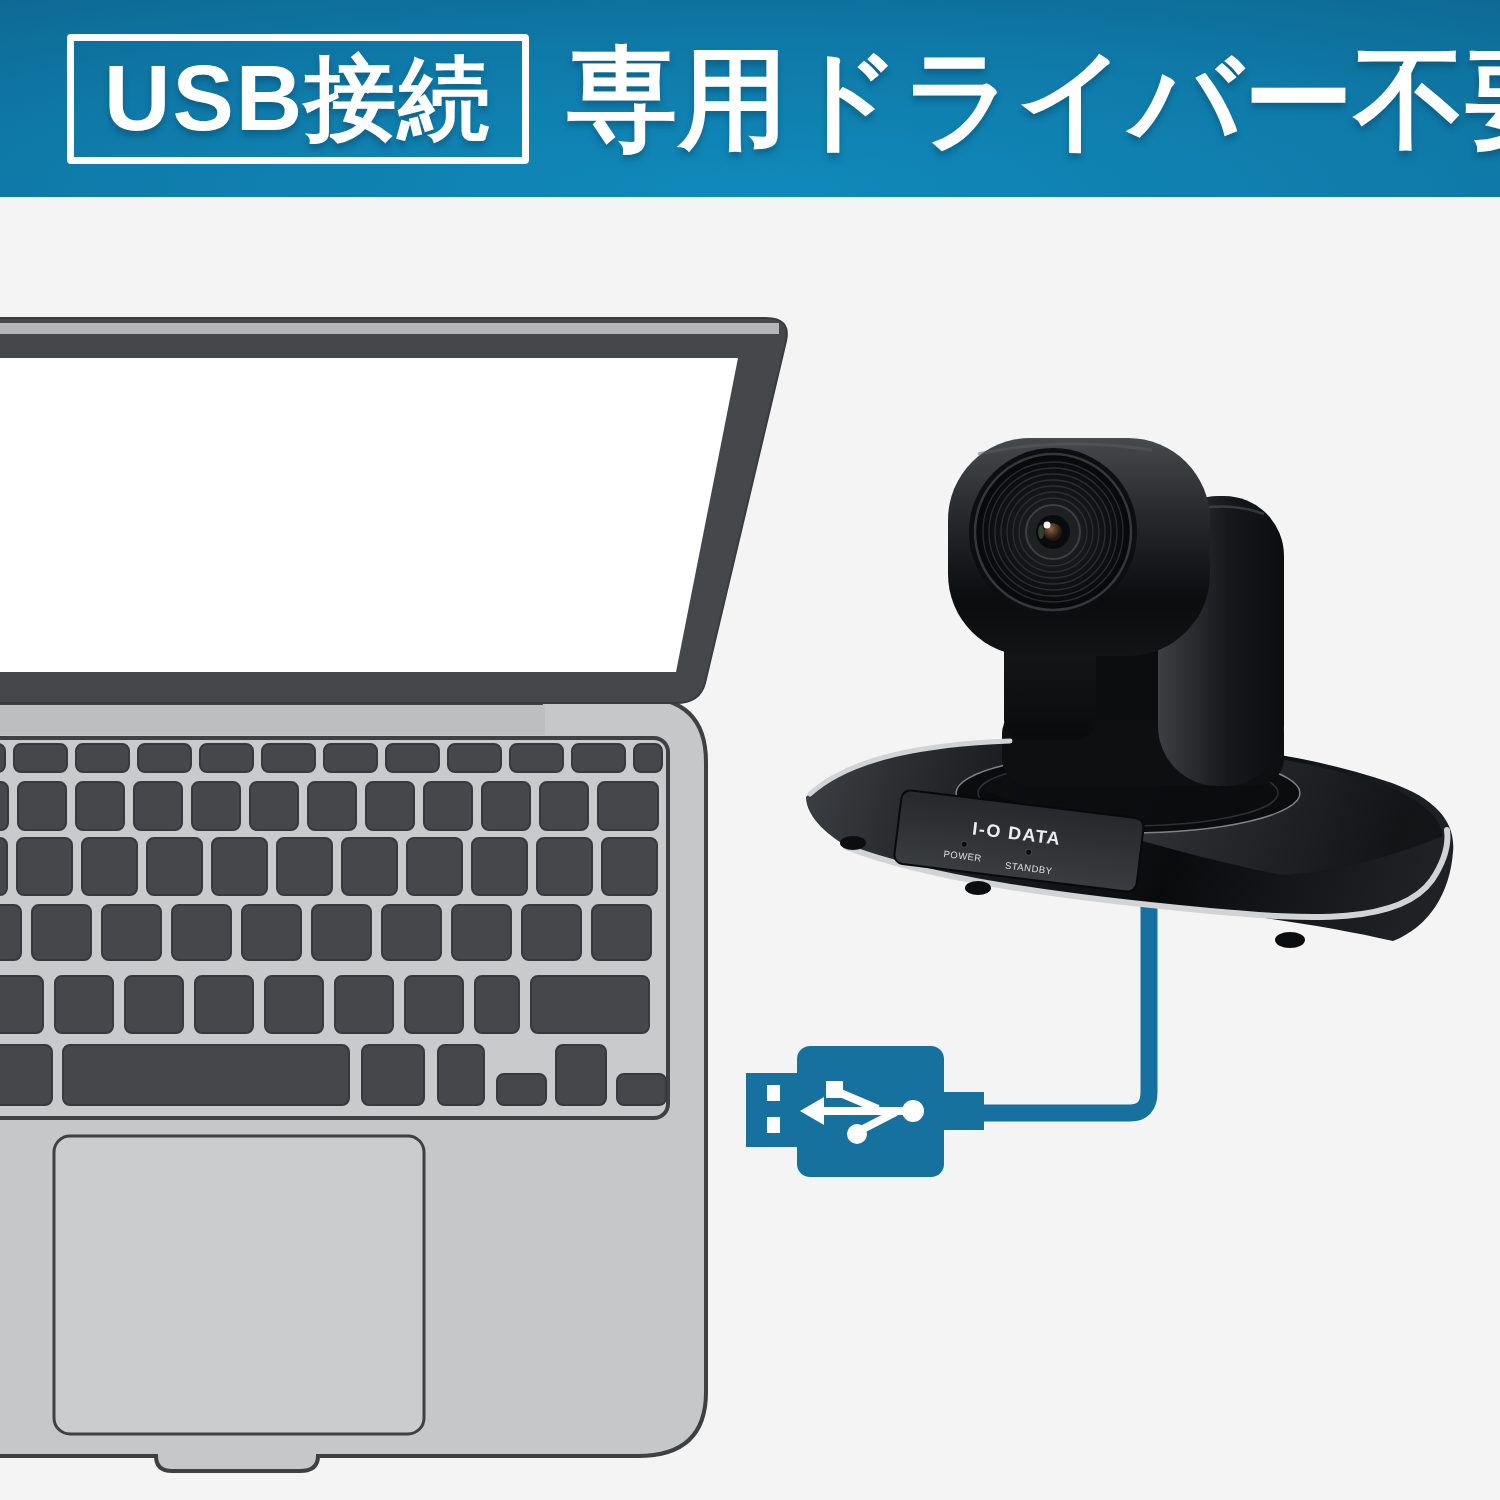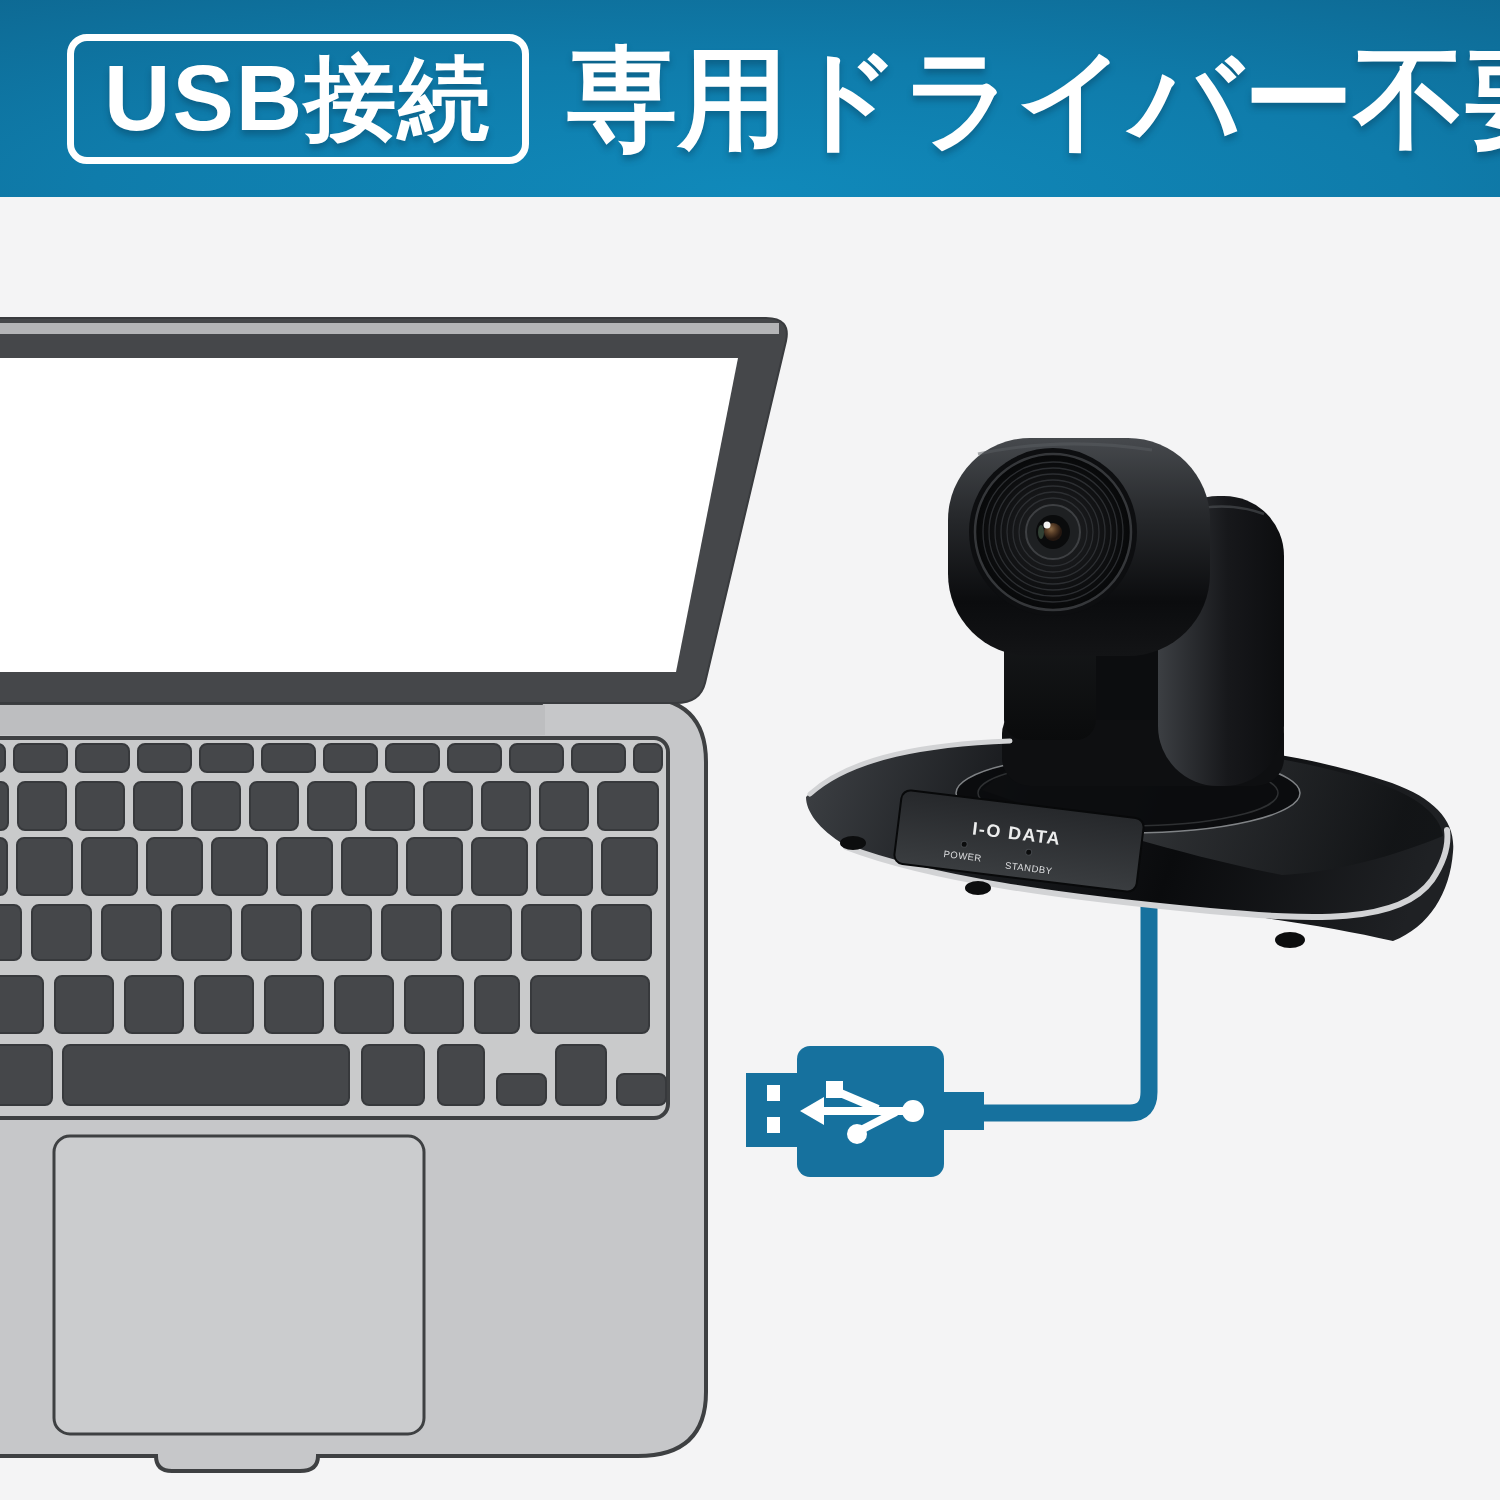--- a/index.html
+++ b/index.html
@@ -13,21 +13,21 @@
   .scene{position:absolute;inset:0;display:block;}
   .banner{
     position:absolute;top:0;left:0;width:1500px;height:197px;
     background:radial-gradient(115% 170% at 50% 96%,
       var(--banner-center,#1089ba) 0%, #0f7cab 38%, var(--banner-edge,#0d6189) 88%);
     display:flex;align-items:center;gap:38px;
     padding-left:67px;box-sizing:border-box;
   }
   .badge{
     height:130px;box-sizing:border-box;
-    border:7px solid #ffffff;border-radius:20px;
+    border:7px solid #ffffff;border-radius:4px;
     display:flex;align-items:center;padding:0 30px;
     color:#ffffff;font-size:92px;font-weight:bold;letter-spacing:2px;
     text-shadow:0 5px 6px rgba(7,50,75,.35);
     white-space:nowrap;
   }
   .headline{
     margin:0;color:#ffffff;font-size:110px;font-weight:bold;
     letter-spacing:1px;line-height:1;white-space:nowrap;
     text-shadow:0 5px 6px rgba(7,50,75,.35);
   }

